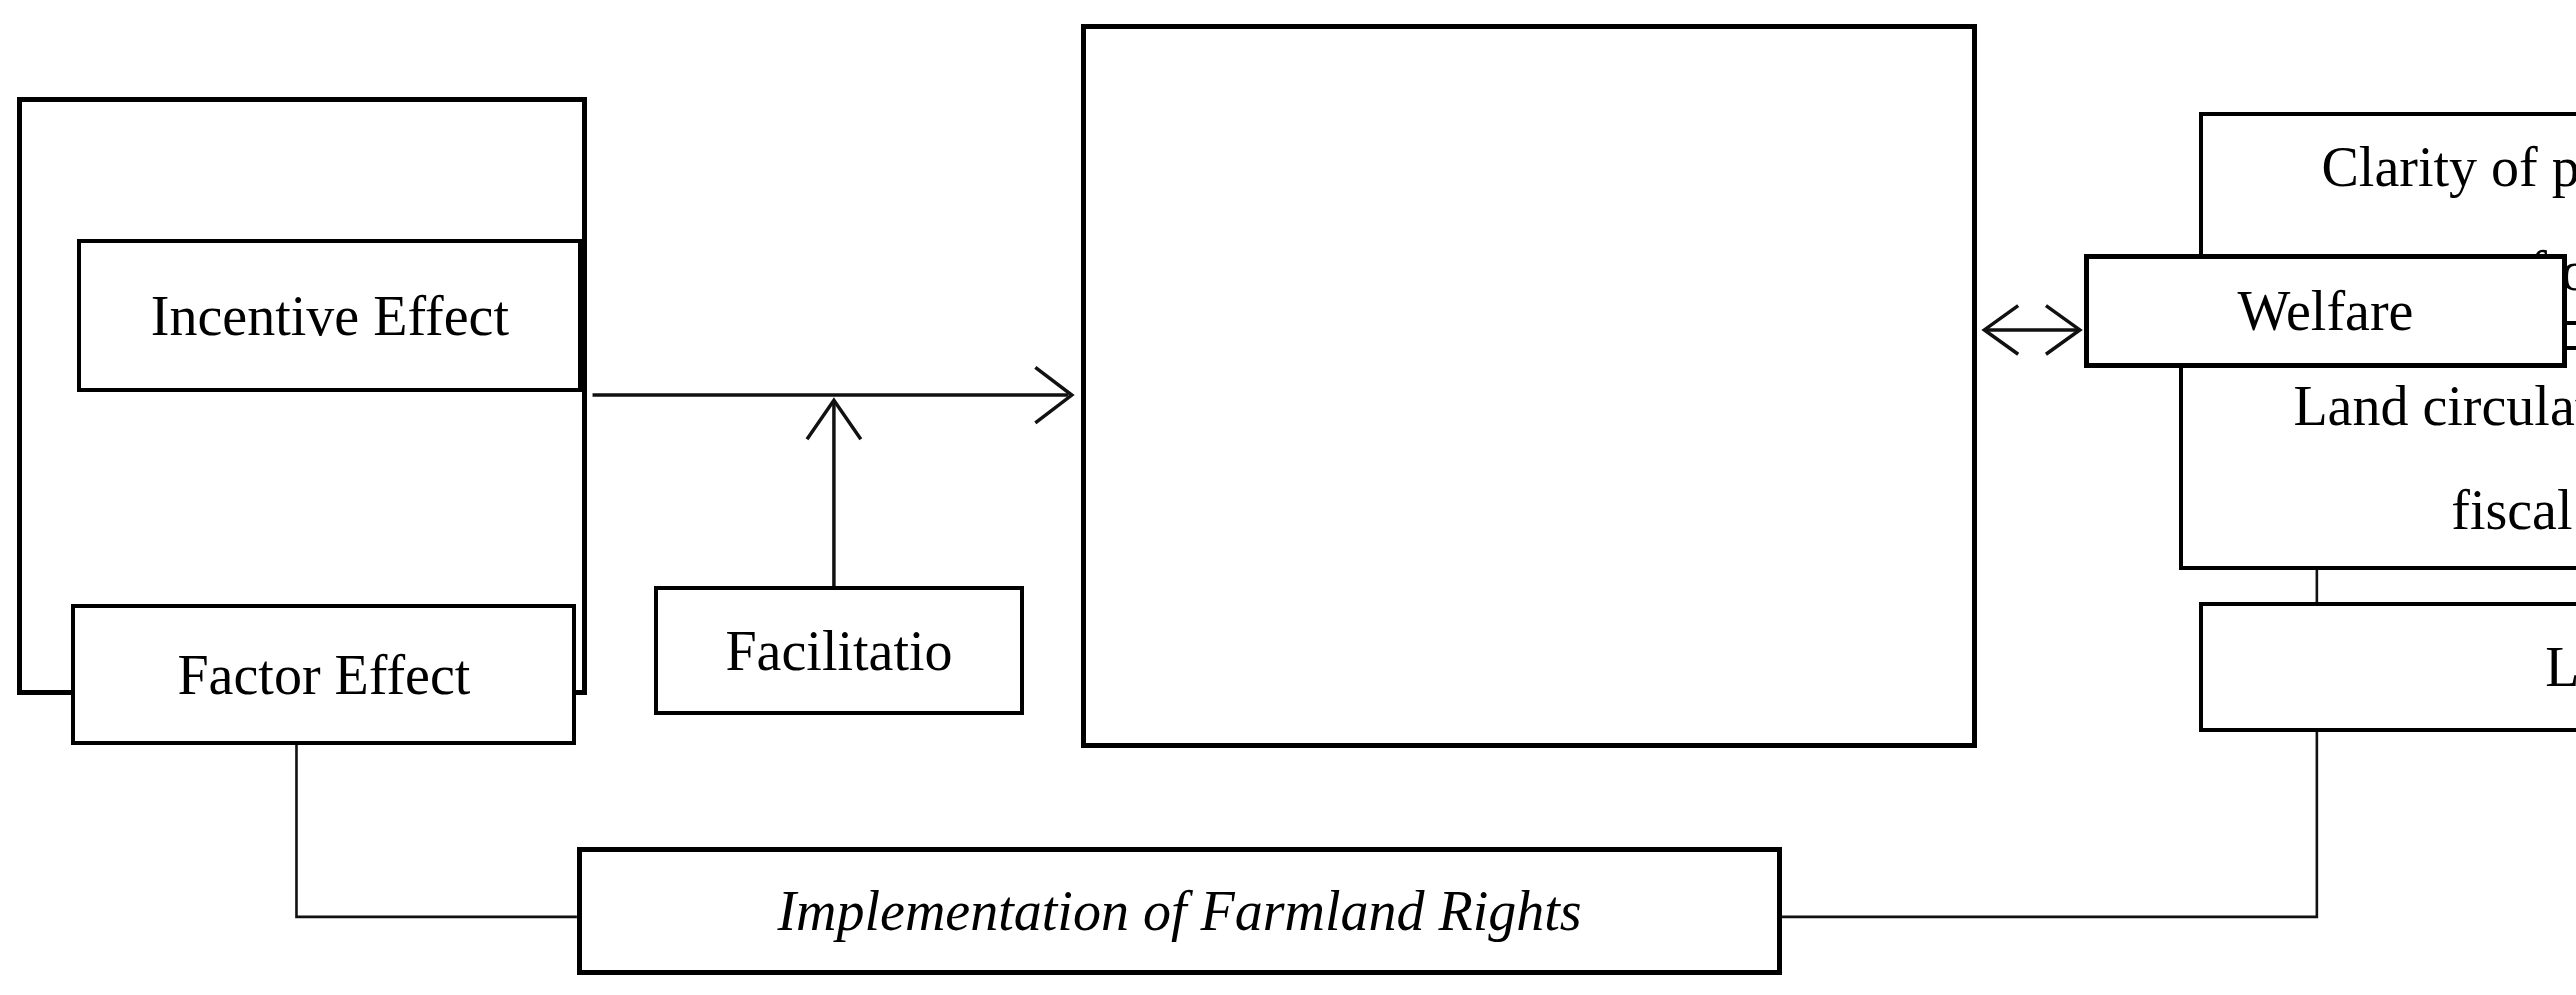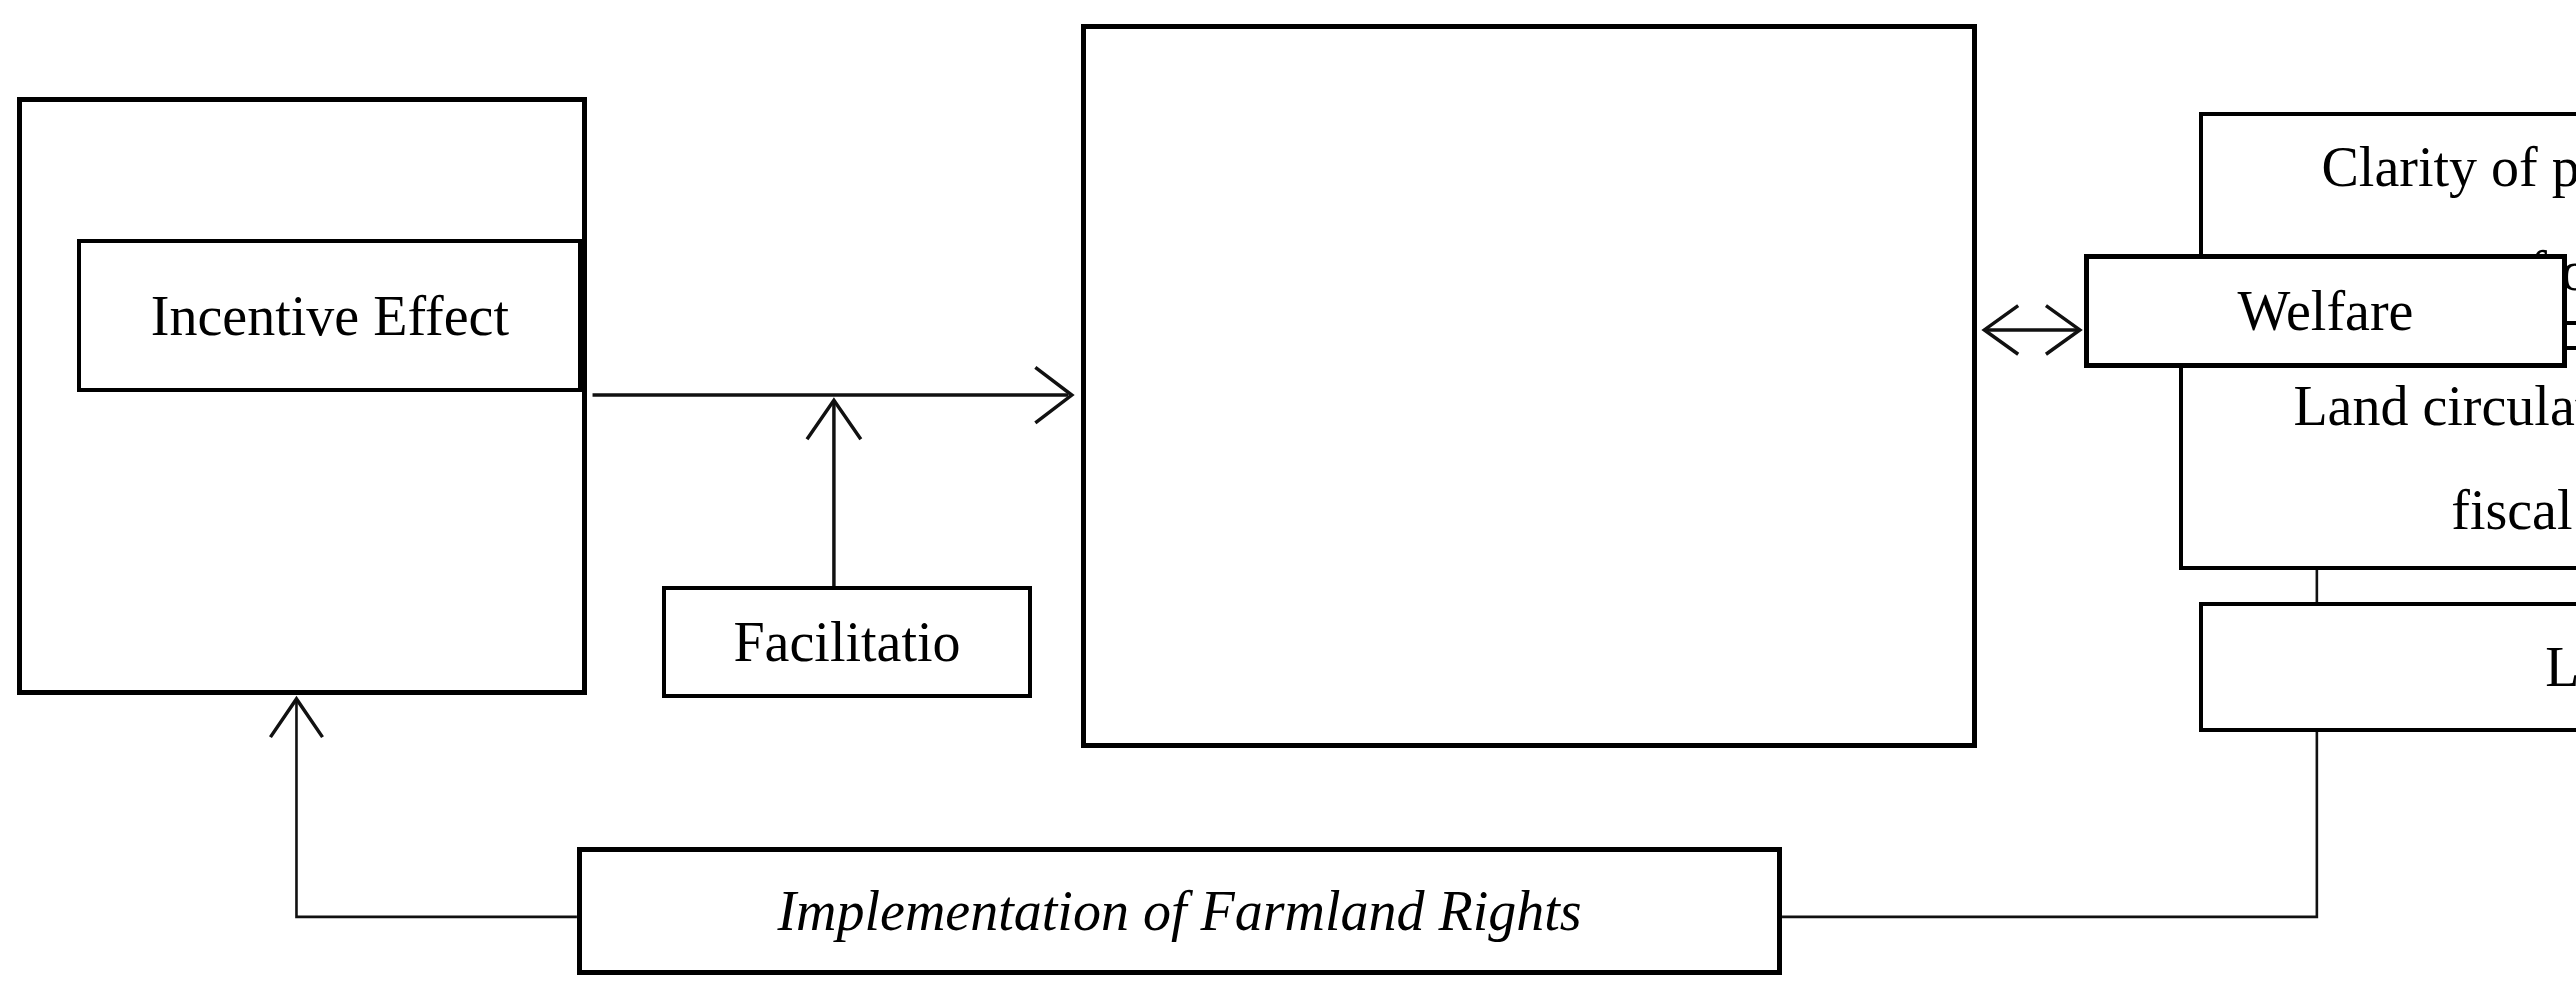--- a/index.html
+++ b/index.html
@@ -32,21 +32,21 @@
   }
   .thick { border-width: 5.2px; }
 
   
   #left-outer   { left: 17.4px;   top: 97px; width: 570px;  height: 598px; padding-left: 40px; }
   #box-incentive{ left: 55px;   top: 137px; width: 505px;  height: 153px; }
   #box-income   { left: 43px;   top: 318px; width: 517px;  height: 135px; }
   #box-factor   { left: 49px;   top: 502px; width: 505px;  height: 141px; }
 
   
-  #box-facilitation { left: 654px; top: 586px; width: 370px; height: 112px; margin-left: 8px; }
+  #box-facilitation { left: 654px; top: 586px; width: 370px; height: 129px; }
 
   
   #center-outer { left: 1081px; top: 24px;  width: 896px; height: 724px; }
   #box-clarity  { left: 1113px; top: 83px;  width: 822px;  height: 213px; }
   #box-land     { left: 1093px; top: 317px; width: 857px;  height: 224px; }
   #box-labor    { left: 1113px; top: 573px; width: 826px;  height: 130px; }
 
   
   #box-welfare        { left: 2084px; top: 254px; width: 483px;  height: 114px; }
   #box-implementation { left: 577px;  top: 847px; width: 1205px; height: 128px; font-style: italic; }
@@ -96,20 +96,23 @@
     <g>
       <path d="M 2052 1056 L 2668 1056 L 2668 460" stroke-width="3"></path>
       <path d="M 2638 501 L 2668 457 L 2698 501" stroke-width="4"></path>
     </g>
   </svg>
 
   <div id="left-outer" class="box thick">
     <div id="box-incentive" class="box">
       <span class="label-line">Incentive Effect</span>
     </div>
+    <div id="box-factor" class="box">
+      <span class="label-line">Factor Effect</span>
+    </div>
   </div>
 
   <div id="box-facilitation" class="box">
     <span class="label-line">Facilitatio</span>
   </div>
 
   <div id="center-outer" class="box thick">
     <div id="box-clarity" class="box">
       <span class="label-line">Clarity of property rights:</span>
       <span class="label-line">guarantee of operating income</span>

